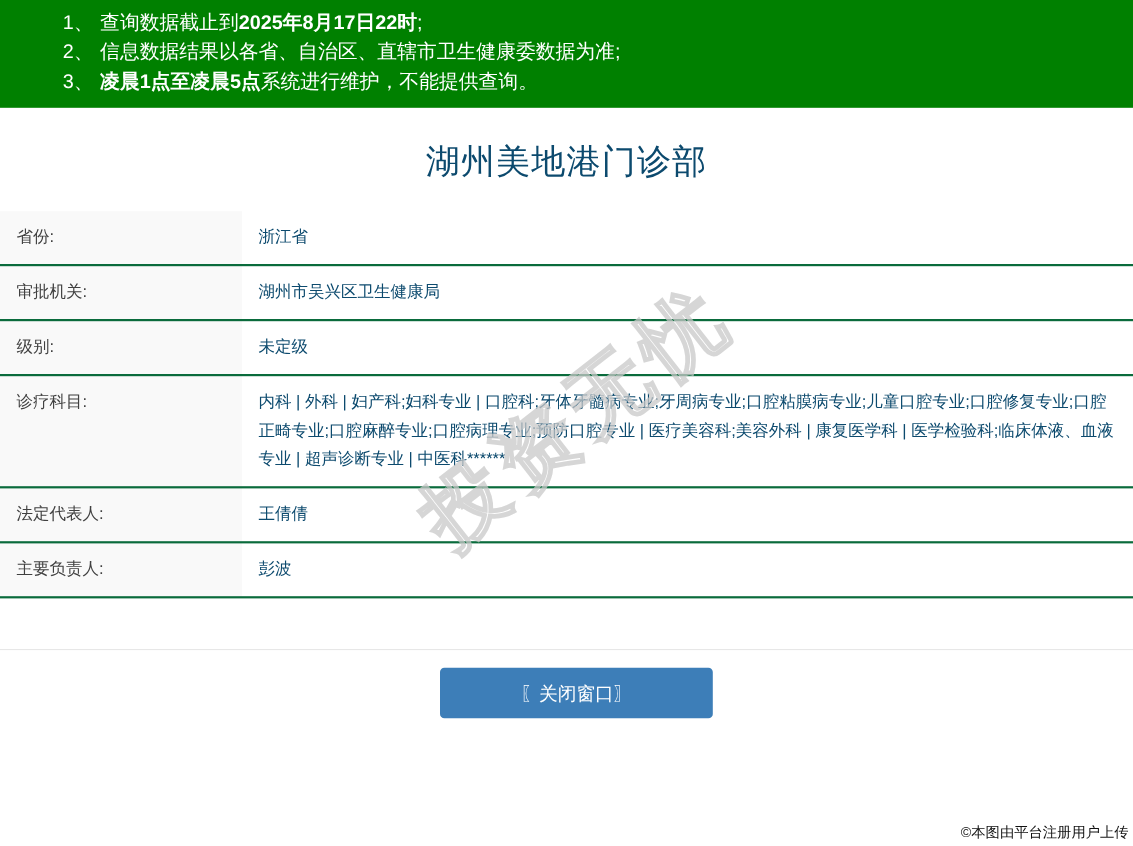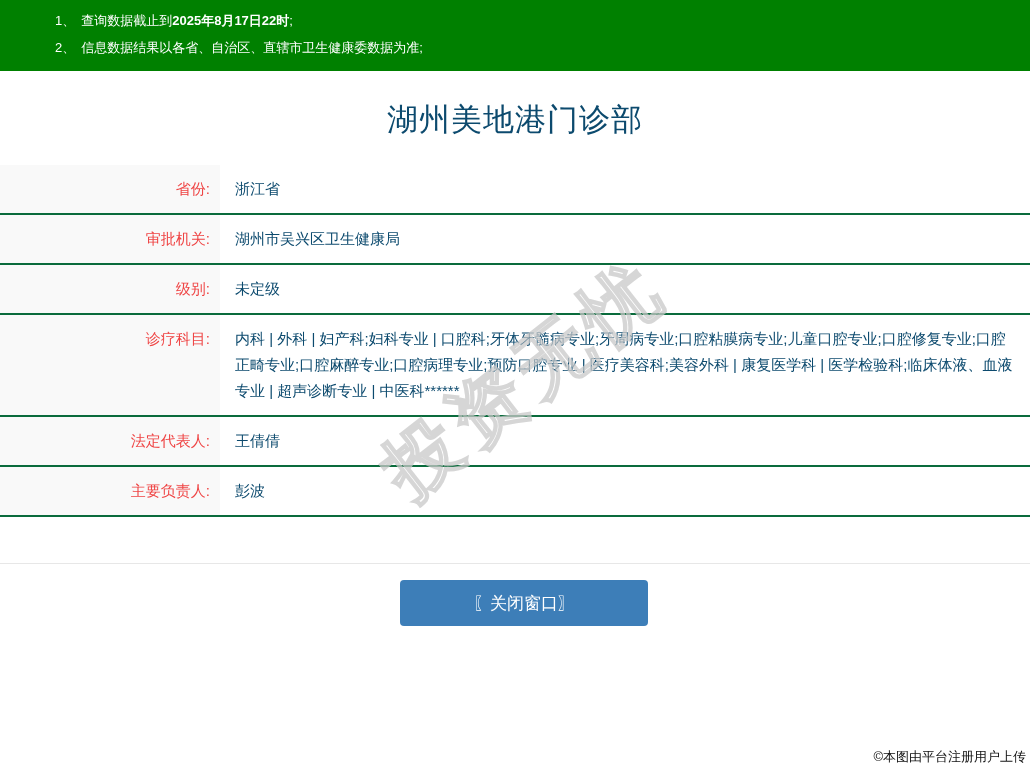--- a/index.html
+++ b/index.html
@@ -11,24 +11,25 @@
     font-family: "Liberation Sans", "DejaVu Sans", sans-serif;
   }
   
   .banner {
     background: #008000;
     color: #ffffff;
     padding: 7px 0 10px 0;
     width: 100%;
   }
   .banner .line {
-    padding-left: 55px;
-    font-size: 13px;
+    padding-left: 30px;
+    font-size: 18px;
     line-height: 27px;
     white-space: nowrap;
+    margin-left: 27px;
   }
   .banner .num { margin-right: 6px; }
   .banner strong { font-weight: bold; }
   
   .page-title {
     margin: 28px 0 0 0;
     text-align: center;
     font-size: 31px;
     font-weight: 400;
     color: #0c4a6e;
@@ -39,26 +40,26 @@
     width: 1030px;
     border-collapse: collapse;
     table-layout: fixed;
     margin-top: 24px;
   }
   table.info tr { border-bottom: 2px solid #0a6b3c; }
   table.info th {
     width: 195px;
     background: #f9f9f9;
     font-weight: 400;
-    text-align: right;
+    text-align: left;
     vertical-align: top;
     padding: 11px 10px 11px 15px;
     font-size: 15px;
     line-height: 26px;
-    color: #ef4444;
+    color: #404040;
   }
   table.info td {
     vertical-align: top;
     padding: 11px 15px;
     font-size: 15px;
     line-height: 26px;
     color: #0c4a6e;
     word-break: break-all;
   }
   
@@ -114,20 +115,23 @@
 </head>
 <body>
 
 <div class="banner">
   <div class="line">
     <span class="num">1、</span><span>查询数据截止到</span><strong>2025年8月17日22时</strong><span>;</span>
   </div>
   <div class="line">
     <span class="num">2、</span><span>信息数据结果以各省、自治区、直辖市卫生健康委数据为准;</span><strong></strong><span></span>
   </div>
+  <div class="line">
+    <span class="num">3、</span><span></span><strong>凌晨1点至凌晨5点</strong><span>系统进行维护，不能提供查询。</span>
+  </div>
 </div>
 
 <h1 class="page-title">湖州美地港门诊部</h1>
 
 <table class="info">
   <tbody>
     <tr>
       <th>省份:</th>
       <td>浙江省</td>
     </tr>

